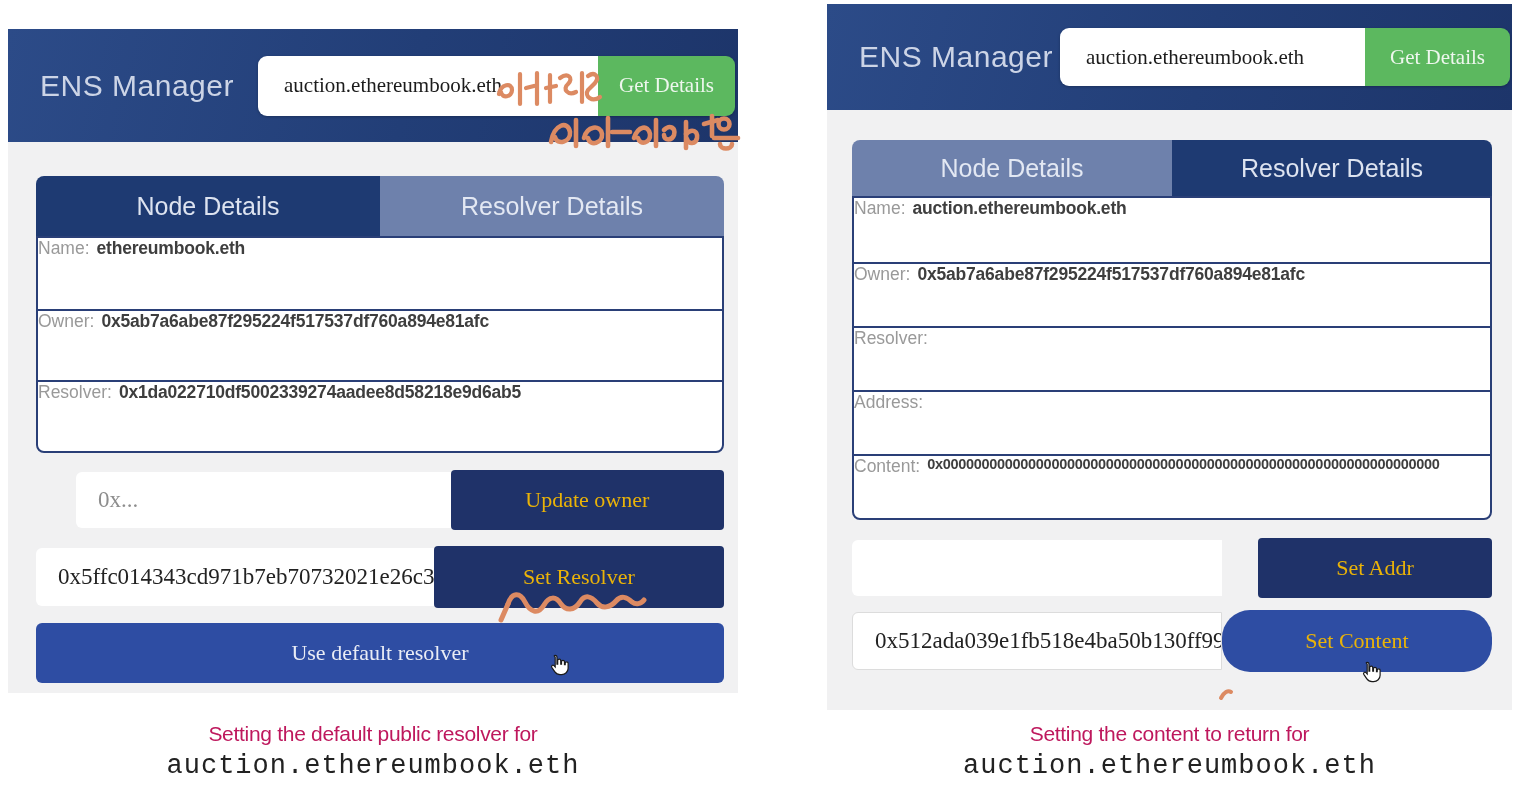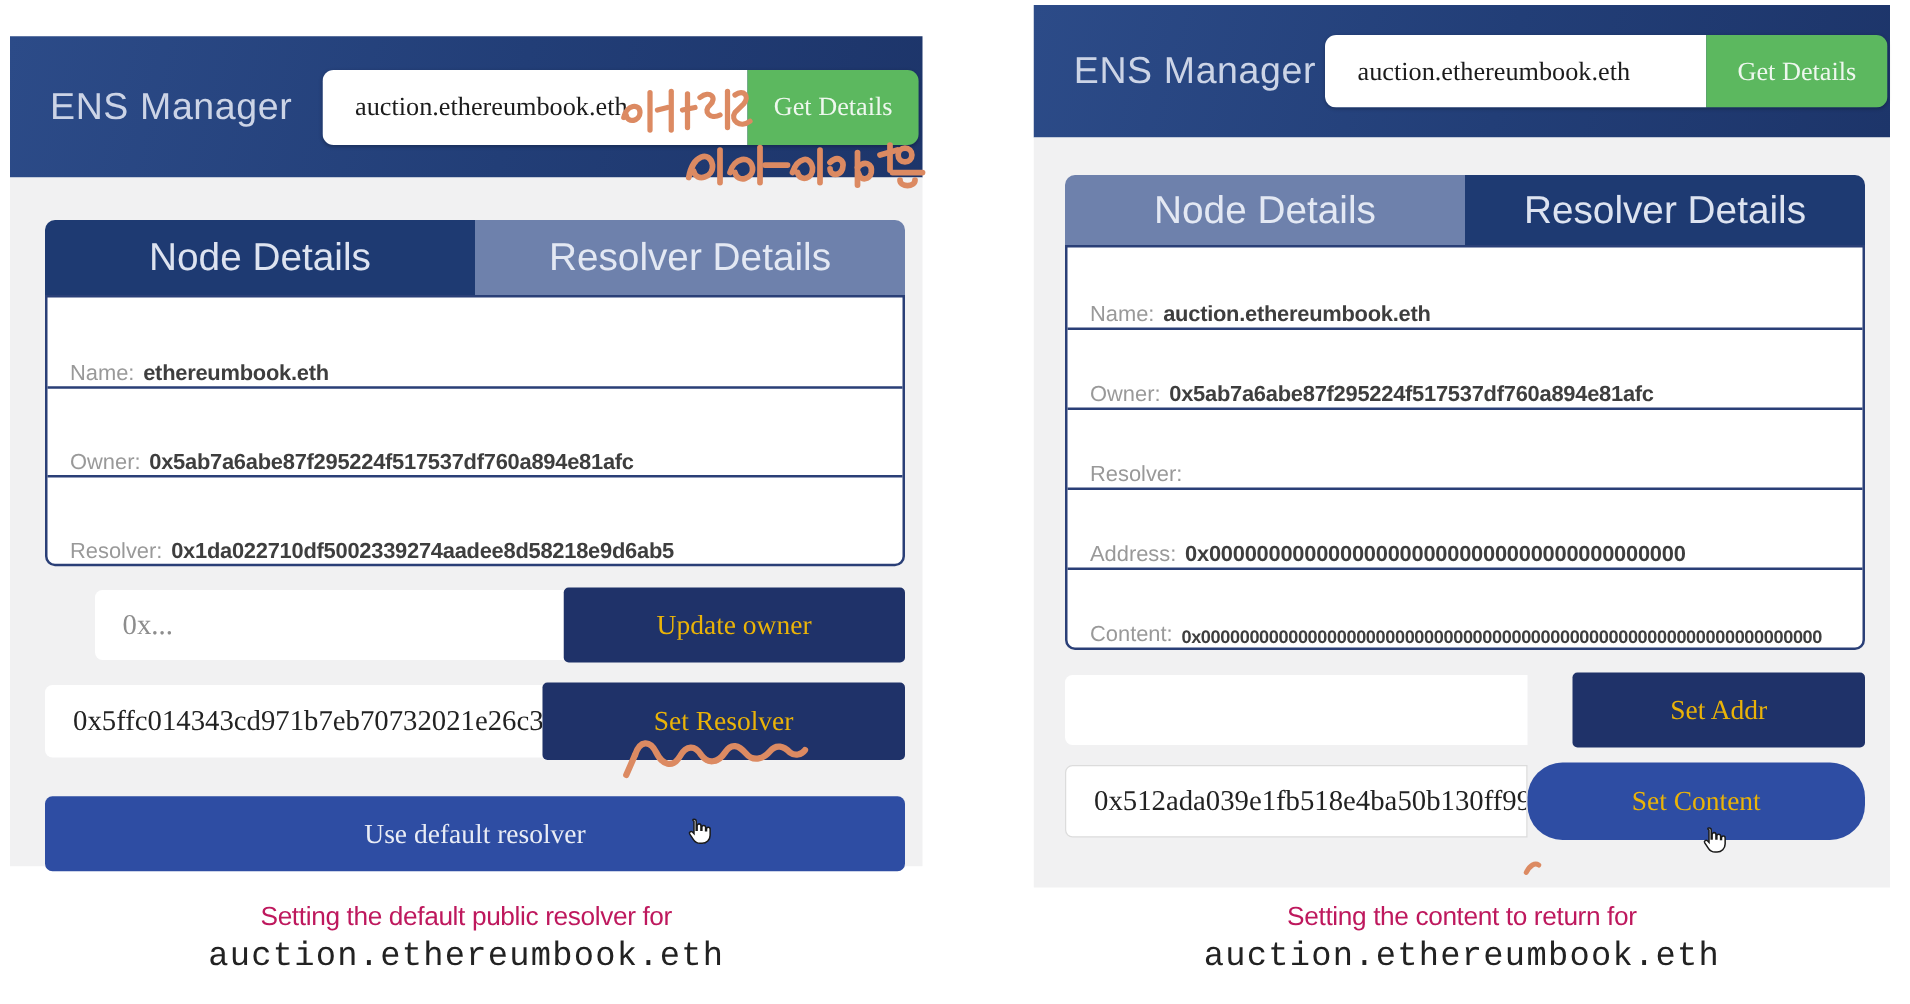--- a/index.html
+++ b/index.html
@@ -30,28 +30,28 @@
   #lp .get-details { width:137px; }
   #rp .get-details { width:145px; }
 
   .panel-body { background:#f1f1f2; }
   #lp .panel-body { padding:34px 14px 8px 28px;  height:551px; }
   #rp .panel-body { padding:30px 20px 28px 25px; height:600px; }
 
   .tabs { display:flex; }
   #lp .tabs { height:60px; } #rp .tabs { height:56px; }
   .tab { flex:1; display:flex; align-items:center; justify-content:center;
-         font-size:31px; color:#dde3f0; cursor:pointer;text-align:right; }
+         font-size:25px; color:#dde3f0; cursor:pointer;text-align:right; }
   .tab:first-child { border-radius:8px 0 0 0; }
   .tab:last-child  { border-radius:0 8px 0 0; }
   .tab.on  { background:#1e3a72; }
   .tab.off { background:#6e81ac; color:#e3e8f3; }
 
   .details { background:#ffffff; border:2px solid #2a3f77; border-radius:0 0 8px 8px; }
-  .drow { display:flex; align-items:flex-end; padding-left:18px;
+  .drow { display:flex; align-items:flex-start; 
           border-top:2px solid #2a3f77; white-space:nowrap; overflow:hidden; }
   .drow:first-child { border-top:none; }
   #lp .drow { height:71px; } #rp .drow { height:64px; }
   .dlabel { color:#999999; font-size:17.5px; margin-right:7px; flex:none; }
   .dvalue { color:#3e3e3e; font-weight:bold; font-size:17.5px; letter-spacing:-.2px; }
   #rp .drow.long .dvalue { font-size:14.5px; letter-spacing:-.3px; }
 
   .action-row { display:flex; align-items:stretch; }
   #lp .row-a { margin-top:17px; height:60px;margin-left:40px; }
   #lp .row-b { margin-top:16px; height:62px; }
@@ -59,21 +59,21 @@
   #rp .row-b { margin-top:12px; height:62px; }
   .action-input { width:57.8%; border:none; outline:none; background:#ffffff; color:#222222;
                   font:23px "Liberation Serif","DejaVu Serif",serif; padding-left:22px;
                   border-radius:6px 0 0 6px; align-self:center; height:92%; }
   .action-input::placeholder { color:#8d8d8d; }
   #rp .row-b .action-input { border:1px solid #dcdcdc; }
   .action-btn { flex:1; border:none; cursor:pointer; color:#eab308; border-radius:4px;
                 font:22px "Liberation Serif","DejaVu Serif",serif; }
   .action-btn.dark   { background:#1f3269; }
   .action-btn.bright { background:#2e4da3;border-radius:28px; }
-  .full-btn { display:block; width:100%; height:60px; margin-top:29px; border:none; cursor:pointer;
+  .full-btn { display:block; width:100%; height:60px; margin-top:15px; border:none; cursor:pointer;
               background:#2e4da3; color:#e9ecf5; border-radius:6px;
               font:22px "Liberation Serif","DejaVu Serif",serif; }
 
   
   .caption { position:absolute; text-align:center; }
   #cap-left  { left:8px;   width:730px; top:722px; }
   #cap-right { left:827px; width:685px; top:722px; }
   .cap1 { font-size:21px; color:#be185d; letter-spacing:-.3px; }
   .cap2 { font-family:"Liberation Mono","DejaVu Sans Mono",monospace;
           font-size:27px; color:#222222; margin-top:5px; letter-spacing:1px; }
@@ -148,21 +148,20 @@
         </div>
         <div class="drow">
           <span class="dlabel">Owner:</span>
           <span class="dvalue">0x5ab7a6abe87f295224f517537df760a894e81afc</span>
         </div>
         <div class="drow">
           <span class="dlabel">Resolver:</span>
         </div>
         <div class="drow">
           <span class="dlabel">Address:</span>
-          <span class="dvalue">0x0000000000000000000000000000000000000000</span>
         </div>
         <div class="drow long">
           <span class="dlabel">Content:</span>
           <span class="dvalue">0x0000000000000000000000000000000000000000000000000000000000000000</span>
         </div>
       </div>
       <div class="action-row row-a">
         <input class="action-input" type="text" value="" style="">
         <button class="action-btn dark">Set Addr</button>
       </div>

